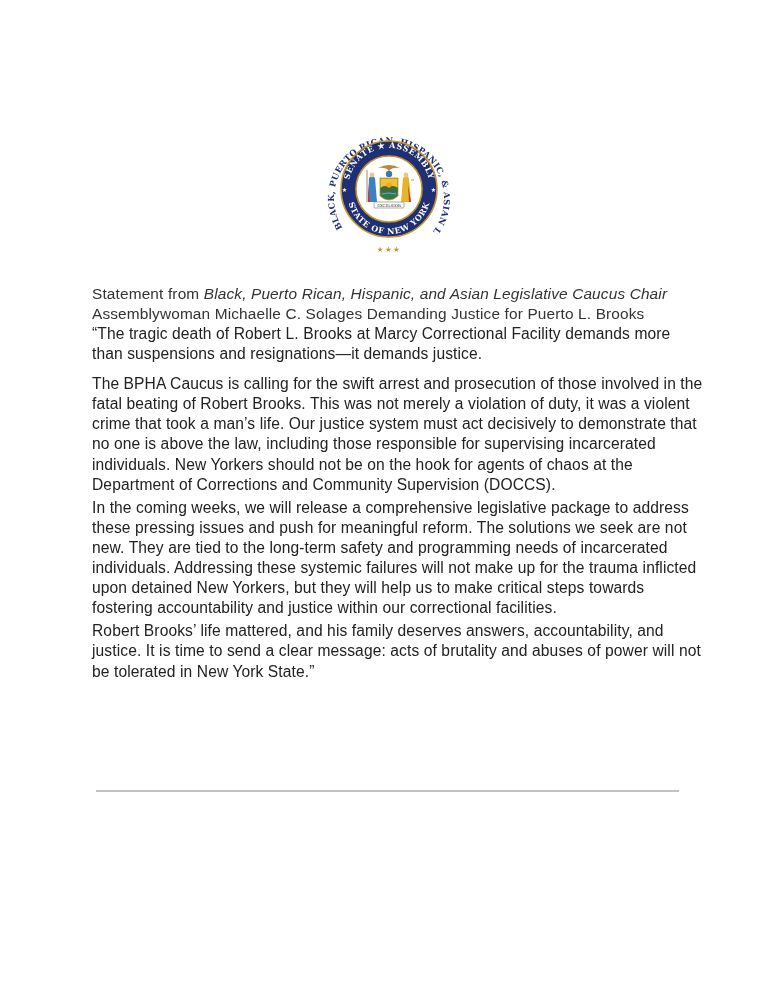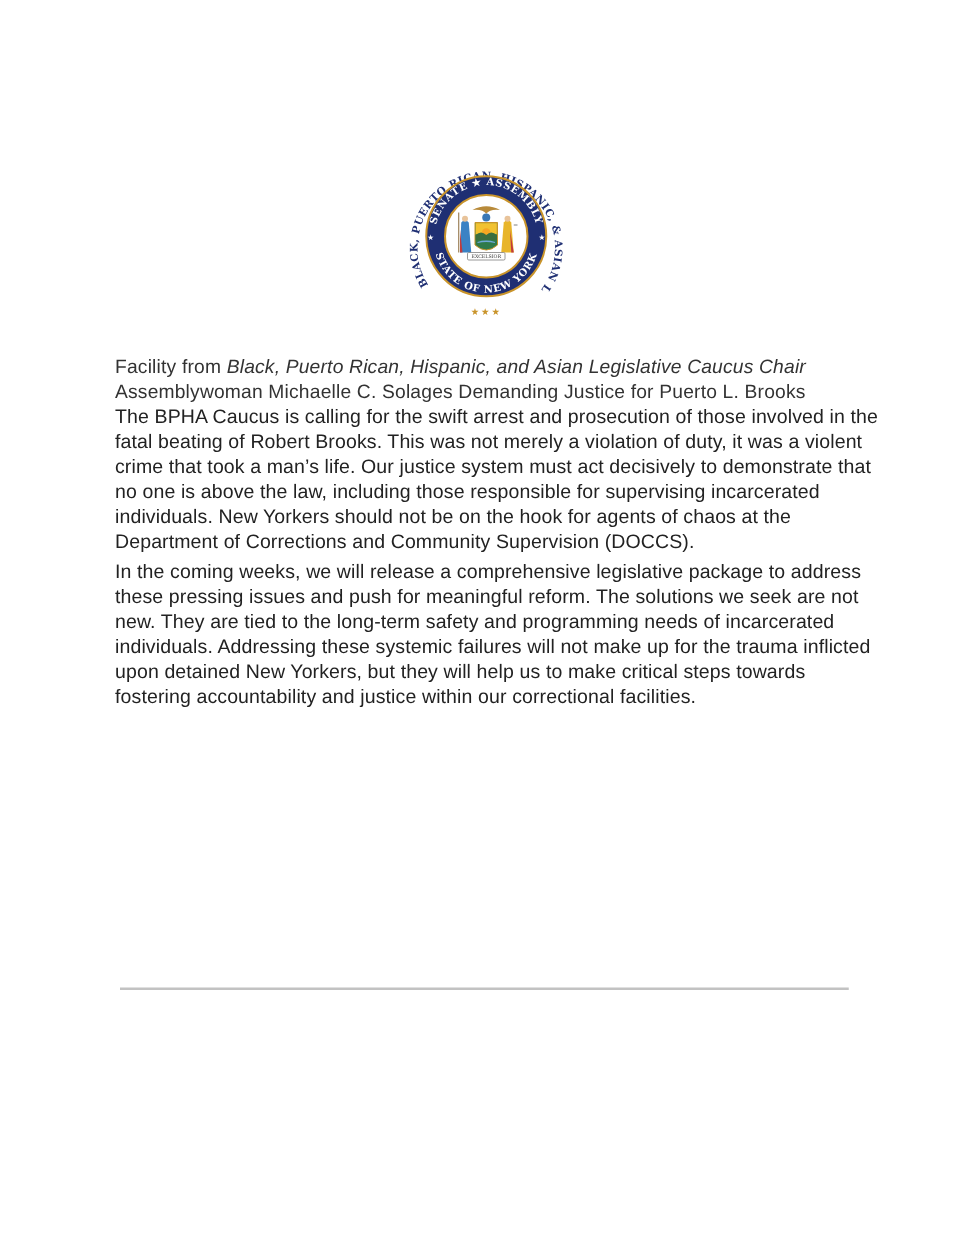--- a/index.html
+++ b/index.html
@@ -114,18 +114,20 @@
 
       <rect x="52" y="84" width="30" height="6" rx="1" fill="#ffffff" stroke="#777" stroke-width="0.6"></rect>
       <text x="67" y="88.8" font-family="'DejaVu Serif', serif" font-size="3.8" fill="#333" text-anchor="middle">EXCELSIOR</text>
     </g>
 
     <text x="67" y="134" font-size="7.5" fill="#c9942b" text-anchor="middle" letter-spacing="1.5">★★★</text>
   </svg>
 </div>
 
 <div class="content">
-  <p class="title"><span>Facility from </span><em>Black, Puerto Rican, Hispanic, and Asian Legislative Caucus Chair</em><span> Assemblywoman Michaelle C. Solages Demanding Justice for Puerto L. Brooks</span></p>
+  <p class="title"><span>Statement from </span><em>Black, Puerto Rican, Hispanic, and Asian Legislative Caucus Chair</em><span> Assemblywoman Michaelle C. Solages Demanding Justice for Puerto L. Brooks</span></p>
+  <p class="para first lead">“The tragic death of Robert L. Brooks at Marcy Correctional Facility demands more than suspensions and resignations—it demands justice.</p>
   <p class="para">The BPHA Caucus is calling for the swift arrest and prosecution of those involved in the fatal beating of Robert Brooks. This was not merely a violation of duty, it was a violent crime that took a man’s life. Our justice system must act decisively to demonstrate that no one is above the law, including those responsible for supervising incarcerated individuals. New Yorkers should not be on the hook for agents of chaos at the Department of Corrections and Community Supervision (DOCCS).</p>
   <p class="para">In the coming weeks, we will release a comprehensive legislative package to address these pressing issues and push for meaningful reform. The solutions we seek are not new. They are tied to the long-term safety and programming needs of incarcerated individuals. Addressing these systemic failures will not make up for the trauma inflicted upon detained New Yorkers, but they will help us to make critical steps towards fostering accountability and justice within our correctional facilities.</p>
+  <p class="para">Robert Brooks’ life mattered, and his family deserves answers, accountability, and justice. It is time to send a clear message: acts of brutality and abuses of power will not be tolerated in New York State.”</p>
 </div>
 
 <div class="rule"></div>
 
 </body></html>

